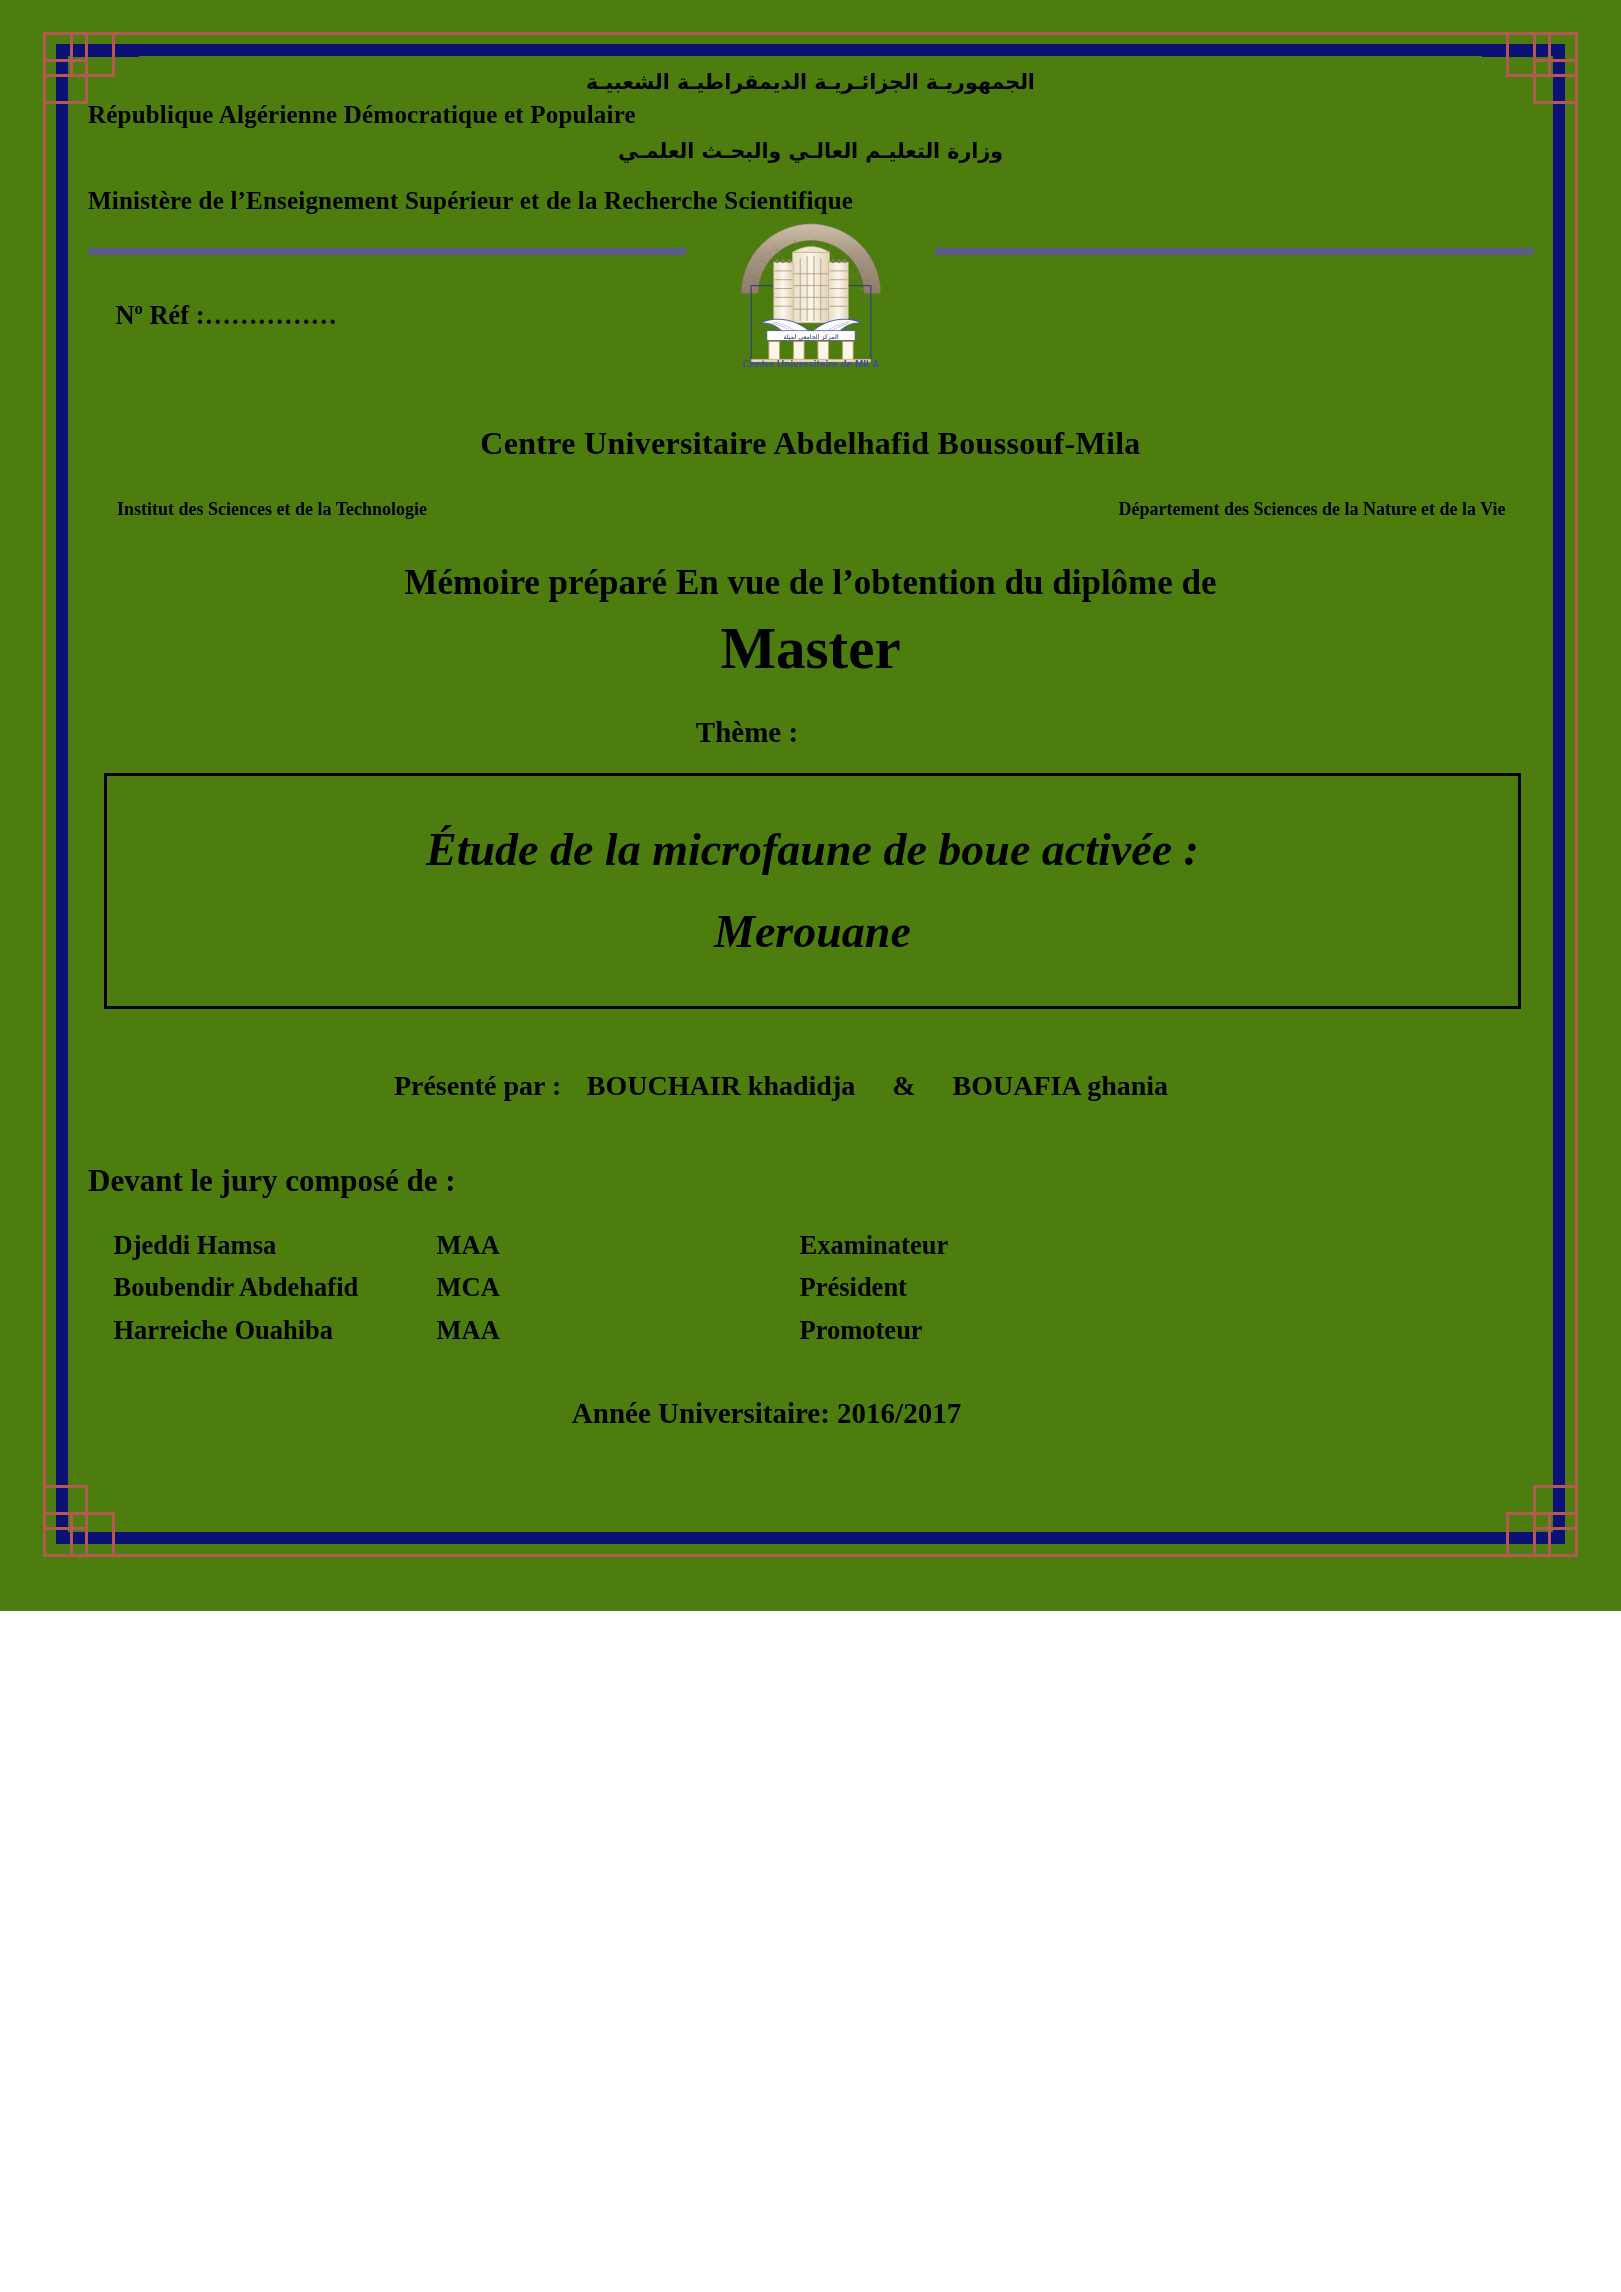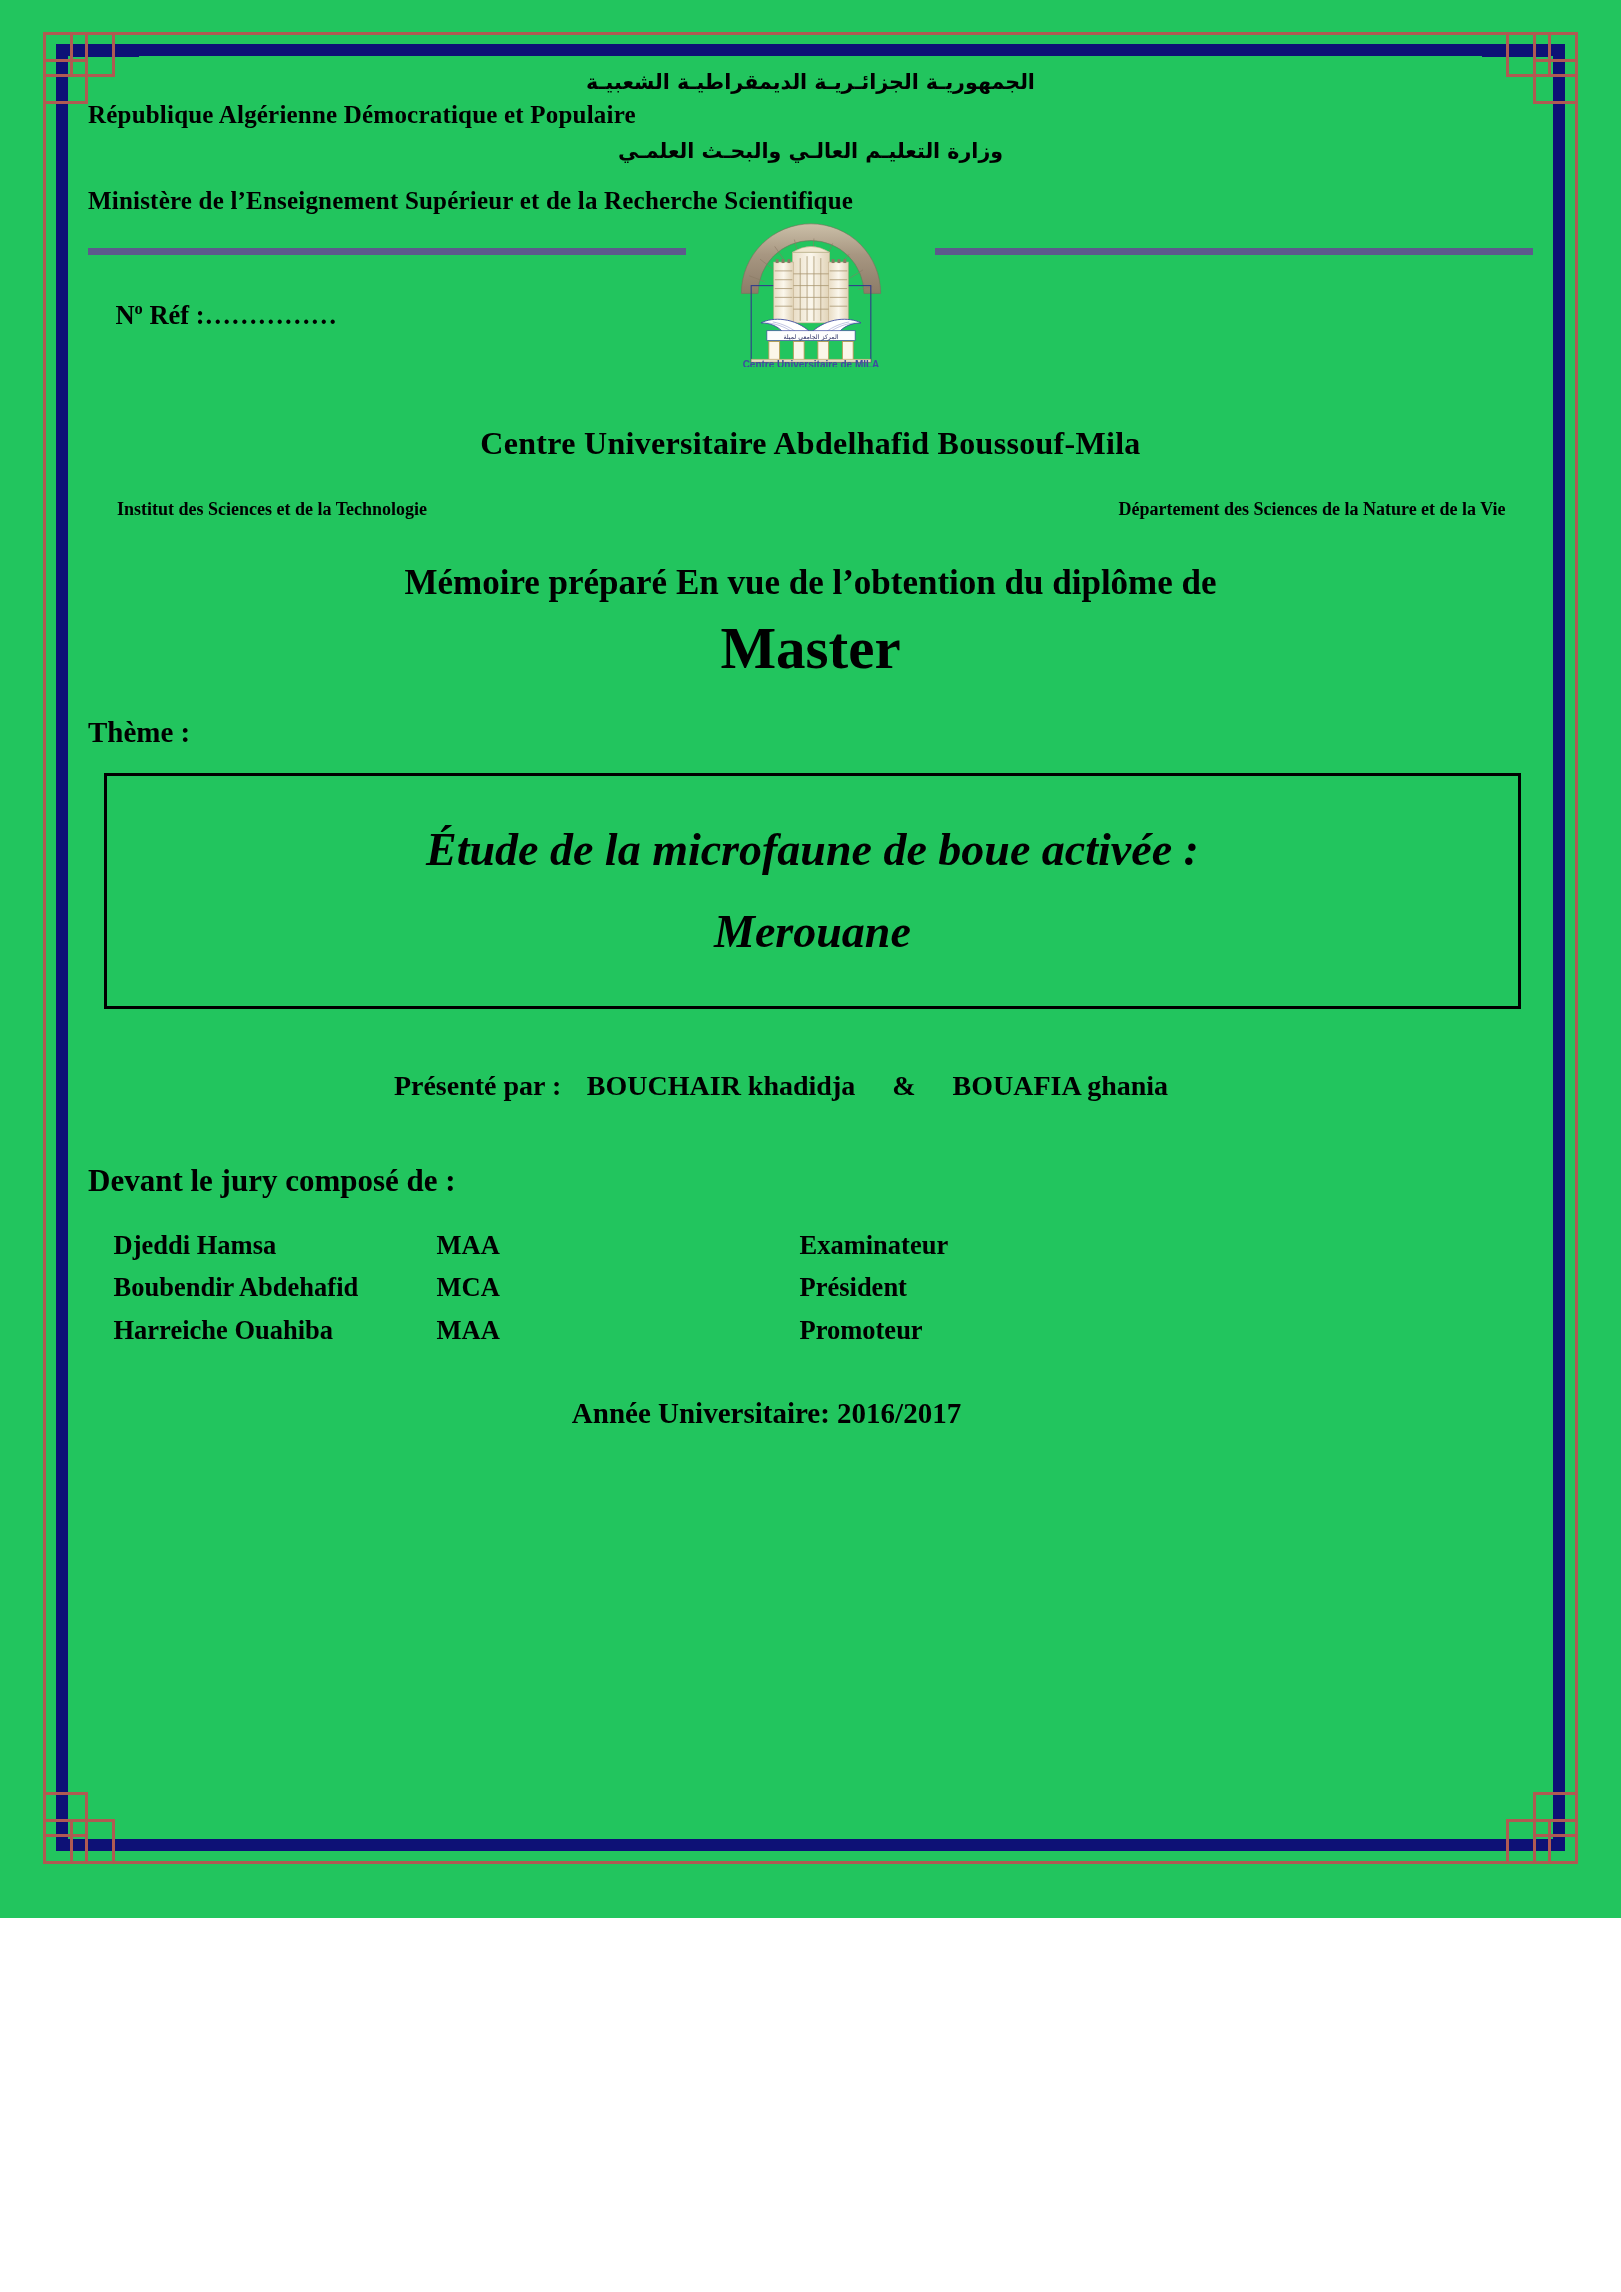--- a/index.html
+++ b/index.html
@@ -8,22 +8,22 @@
     background: #ffffff;
   }
   body {
     font-family: "Liberation Serif", "DejaVu Serif", serif;
     color: #000000;
   }
 
   .page {
     position: relative;
     width: 1621px;
-    height: 1918px;
-    background: #22c55e;
+    height: 1611px;
+    background: #4d7c0f;
     overflow: hidden;
     box-sizing: border-box;
   }
 
   
   .border-navy {
     position: absolute;
     left: 56px;
     top: 44px;
     right: 56px;
@@ -174,21 +174,21 @@
   .spec-block {
     margin-top: 35px;
     padding-left: 421px;
     font-size: 24.5px;
     font-weight: bold;
     line-height: 1.46;
   }
 
   .theme-label {
     margin-top: 33px;
-    text-align: left;
+    text-align: center;
     font-size: 29px;
     font-weight: bold;
     padding-right: 127px;
   }
 
   
   .theme-box {
     margin-top: 23.5px;
     margin-left: 15.7px;
     margin-right: 11.8px;

